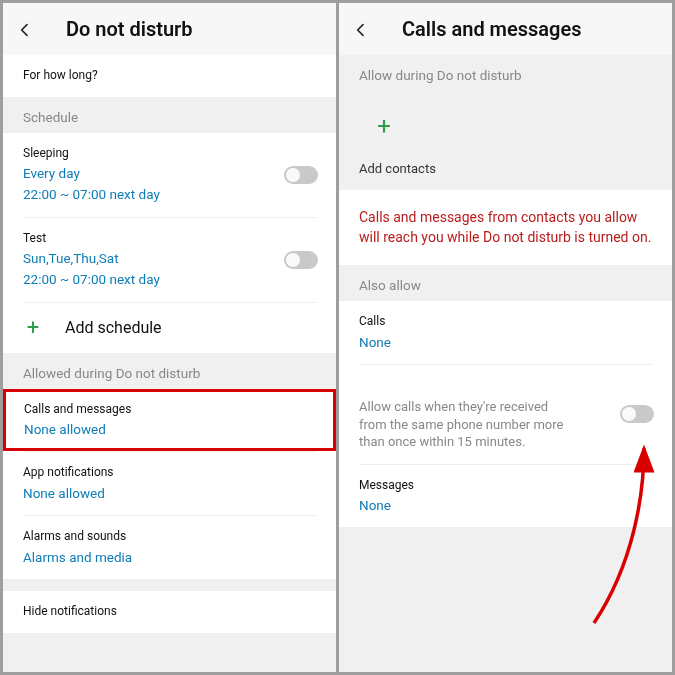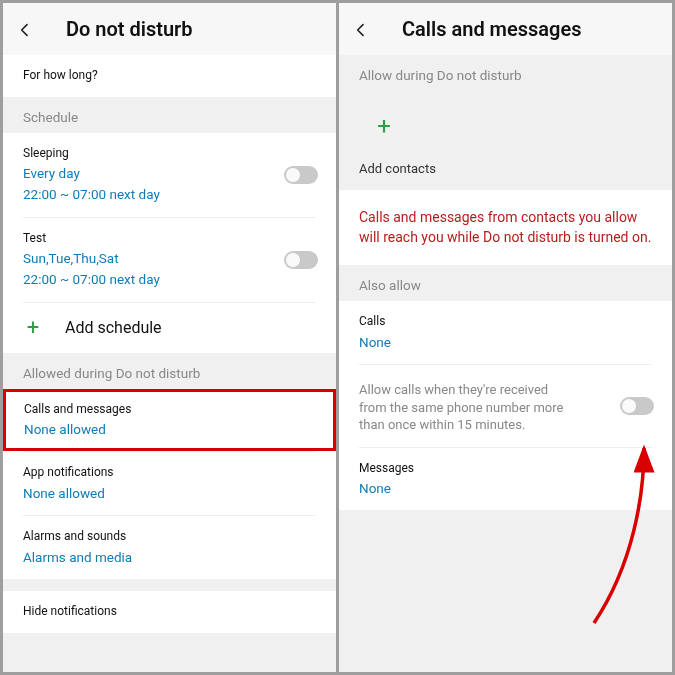--- a/index.html
+++ b/index.html
@@ -52,21 +52,21 @@
   }
   .row .sub-blue {
     font-size: 13.5px;
     color: #0e7db7;
     margin-top: 3px;
     line-height: 1.35;
   }
   .row .sub-grey {
     font-size: 13px;
     color: #888;
-    margin-top: 3px;
+    margin-top: 20px;
     line-height: 1.35;
   }
   .section-label {
     padding: 12px 20px 8px;
     font-size: 13.5px;
     color: #888;
   }
   .divider {
     height: 1px;
     background: #eee;

